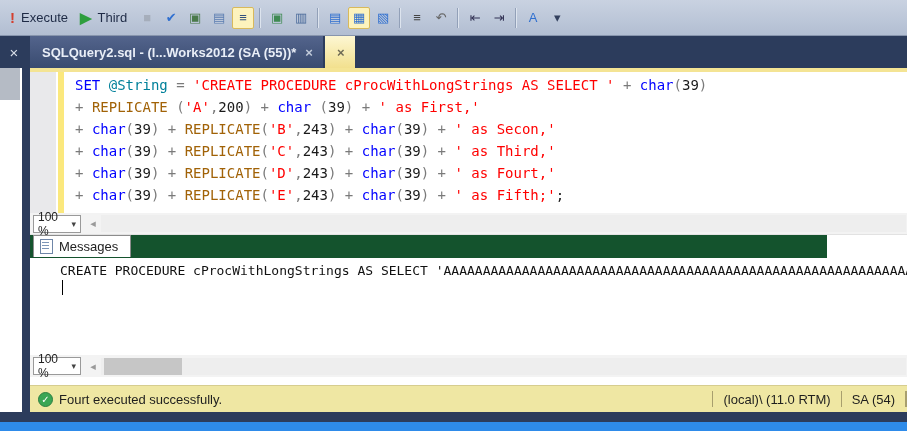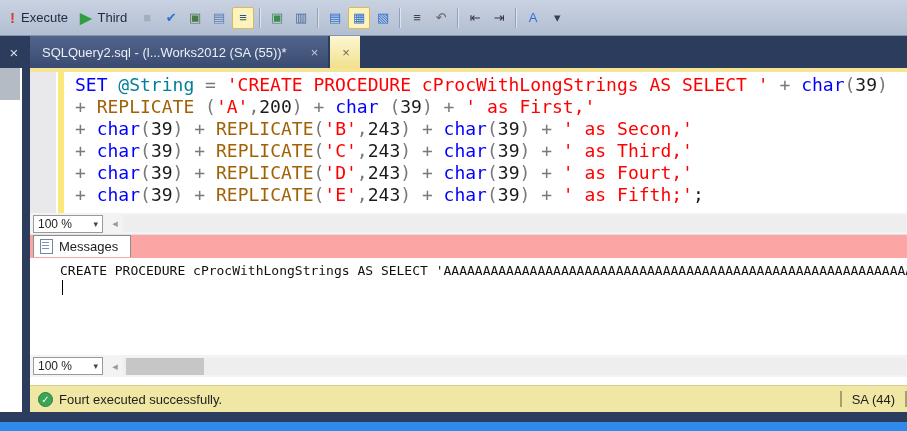--- a/index.html
+++ b/index.html
@@ -29,22 +29,22 @@
   #tabrow{
     position:absolute;left:0;top:36px;width:907px;height:32px;background:#2c3c5c;
     display:flex;align-items:stretch;
   }
   #behind-close{
     position:absolute;left:4px;top:5px;width:20px;height:22px;
     color:#d9dfe9;font-size:15px;display:flex;align-items:center;justify-content:center;
   }
   #tabs{display:flex;margin-left:30px;}
   .doc-tab{
-    display:flex;align-items:center;gap:24px;padding:0 10px 0 12px;
-    font-size:13px;white-space:nowrap;margin-right:2px;
+    display:flex;align-items:center;gap:9px;padding:0 10px 0 12px;
+    font-size:13px;white-space:nowrap;margin-right:2px;font-weight:bold;
   }
   .doc-tab.inactive{
     background:linear-gradient(#53648c,#394b70);color:#e9eef7;
   }
   .doc-tab.active{
     background:linear-gradient(#fdf7d3,#f2e08e);color:#1f2c49;
   }
   .tab-close{font-size:13px;}
   .doc-tab.inactive .tab-close{color:#c2cbda;}
   .doc-tab.active .tab-close{color:#6e6a55;}
@@ -55,50 +55,50 @@
   #navy-strip{position:absolute;left:22px;top:68px;width:8px;height:344px;background:#2c3c5c;}
   #navy-bottom{position:absolute;left:0;top:412px;width:907px;height:10px;background:#2c3c5c;}
   #blue-bar{position:absolute;left:0;top:422px;width:907px;height:9px;background:#2e8bea;}
   
   #editor{position:absolute;left:30px;top:72px;width:877px;height:141px;background:#fff;overflow:hidden;}
   #gutter{position:absolute;left:0;top:0;width:26px;height:100%;background:#e9e9eb;}
   #changebar{position:absolute;left:28px;top:0;width:6px;height:100%;background:#fbe87d;}
   #code{position:absolute;left:0;top:2px;width:100%;}
   .code-line{
     height:22px;line-height:22px;padding-left:45px;white-space:pre;
-    font-family:"DejaVu Sans Mono",monospace;font-size:18px;color:#000;
+    font-family:"DejaVu Sans Mono",monospace;font-size:14px;color:#000;
   }
   .tk-kw{color:#0000ff;}
   .tk-fn{color:#a16207;}
   .tk-str{color:#ff0000;}
   .tk-var{color:#00809a;}
   .tk-op{color:#7a7a7a;}
   .tk-num{color:#1a1a1a;}
   .tk-pl{color:#1a1a1a;}
   
   .zoomrow{
     position:absolute;left:30px;width:877px;height:22px;background:#f3f3f3;
     display:flex;align-items:center;box-sizing:border-box;padding-left:3px;
   }
   #zoomrow1{top:213px;border-bottom:1px solid #e2e2e2;}
   #zoomrow2{top:355px;}
   .zoom-ctl{
-    width:70px;height:18px;background:#fff;border:1px solid #9a9a9a;
+    width:48px;height:18px;background:#fff;border:1px solid #9a9a9a;
     display:flex;align-items:center;justify-content:space-between;
     font-size:12px;color:#222;padding:0 4px;box-sizing:border-box;
   }
   .zoom-caret{font-size:9px;color:#444;}
   .scroll-left-btn{
     width:16px;height:18px;margin-left:4px;display:flex;align-items:center;justify-content:center;
     color:#9a9a9a;font-size:11px;background:#f3f3f3;
   }
   .hscroll-track{flex:1;height:17px;background:#eeeeee;position:relative;margin-right:1px;}
   .hscroll-thumb{position:absolute;left:3px;top:0;width:78px;height:17px;background:#c6c6c6;}
   
-  #msgtabrow{position:absolute;left:30px;top:235px;width:877px;height:23px;background:#fca5a5;}
+  #msgtabrow{position:absolute;left:30px;top:235px;width:797px;height:23px;background:#14532d;}
   #messages-tab{
     position:absolute;left:3px;top:0;height:22px;background:#fff;
     border:1px solid #8c8c8c;border-bottom:none;
     display:flex;align-items:center;gap:6px;padding:0 12px 0 6px;
     font-size:13px;color:#222;box-sizing:border-box;
   }
   .doc-icon{
     width:11px;height:13px;background:#fff;border:1px solid #6f86a8;position:relative;
   }
   .doc-icon:before{
@@ -230,22 +230,23 @@
     </div>
   </div>
 
   <div id="gaprow"></div>
 
   <div id="statusbar">
     <div id="status-ok-icon">✓</div>
     <span>Fourt executed successfully.</span>
     <div id="status-right">
         <div class="status-div"></div>
-        <div class="status-div"></div>
-        <span class="status-item">SA (44)</span>
+        <span class="status-item">(local)\ (11.0 RTM)</span>
+        <div class="status-div"></div>
+        <span class="status-item">SA (54)</span>
         <div class="status-div"></div>
         <div class="status-div"></div>
       </div>
   </div>
 
   <div id="navy-bottom"></div>
   <div id="blue-bar"></div>
 
 </div>
 

